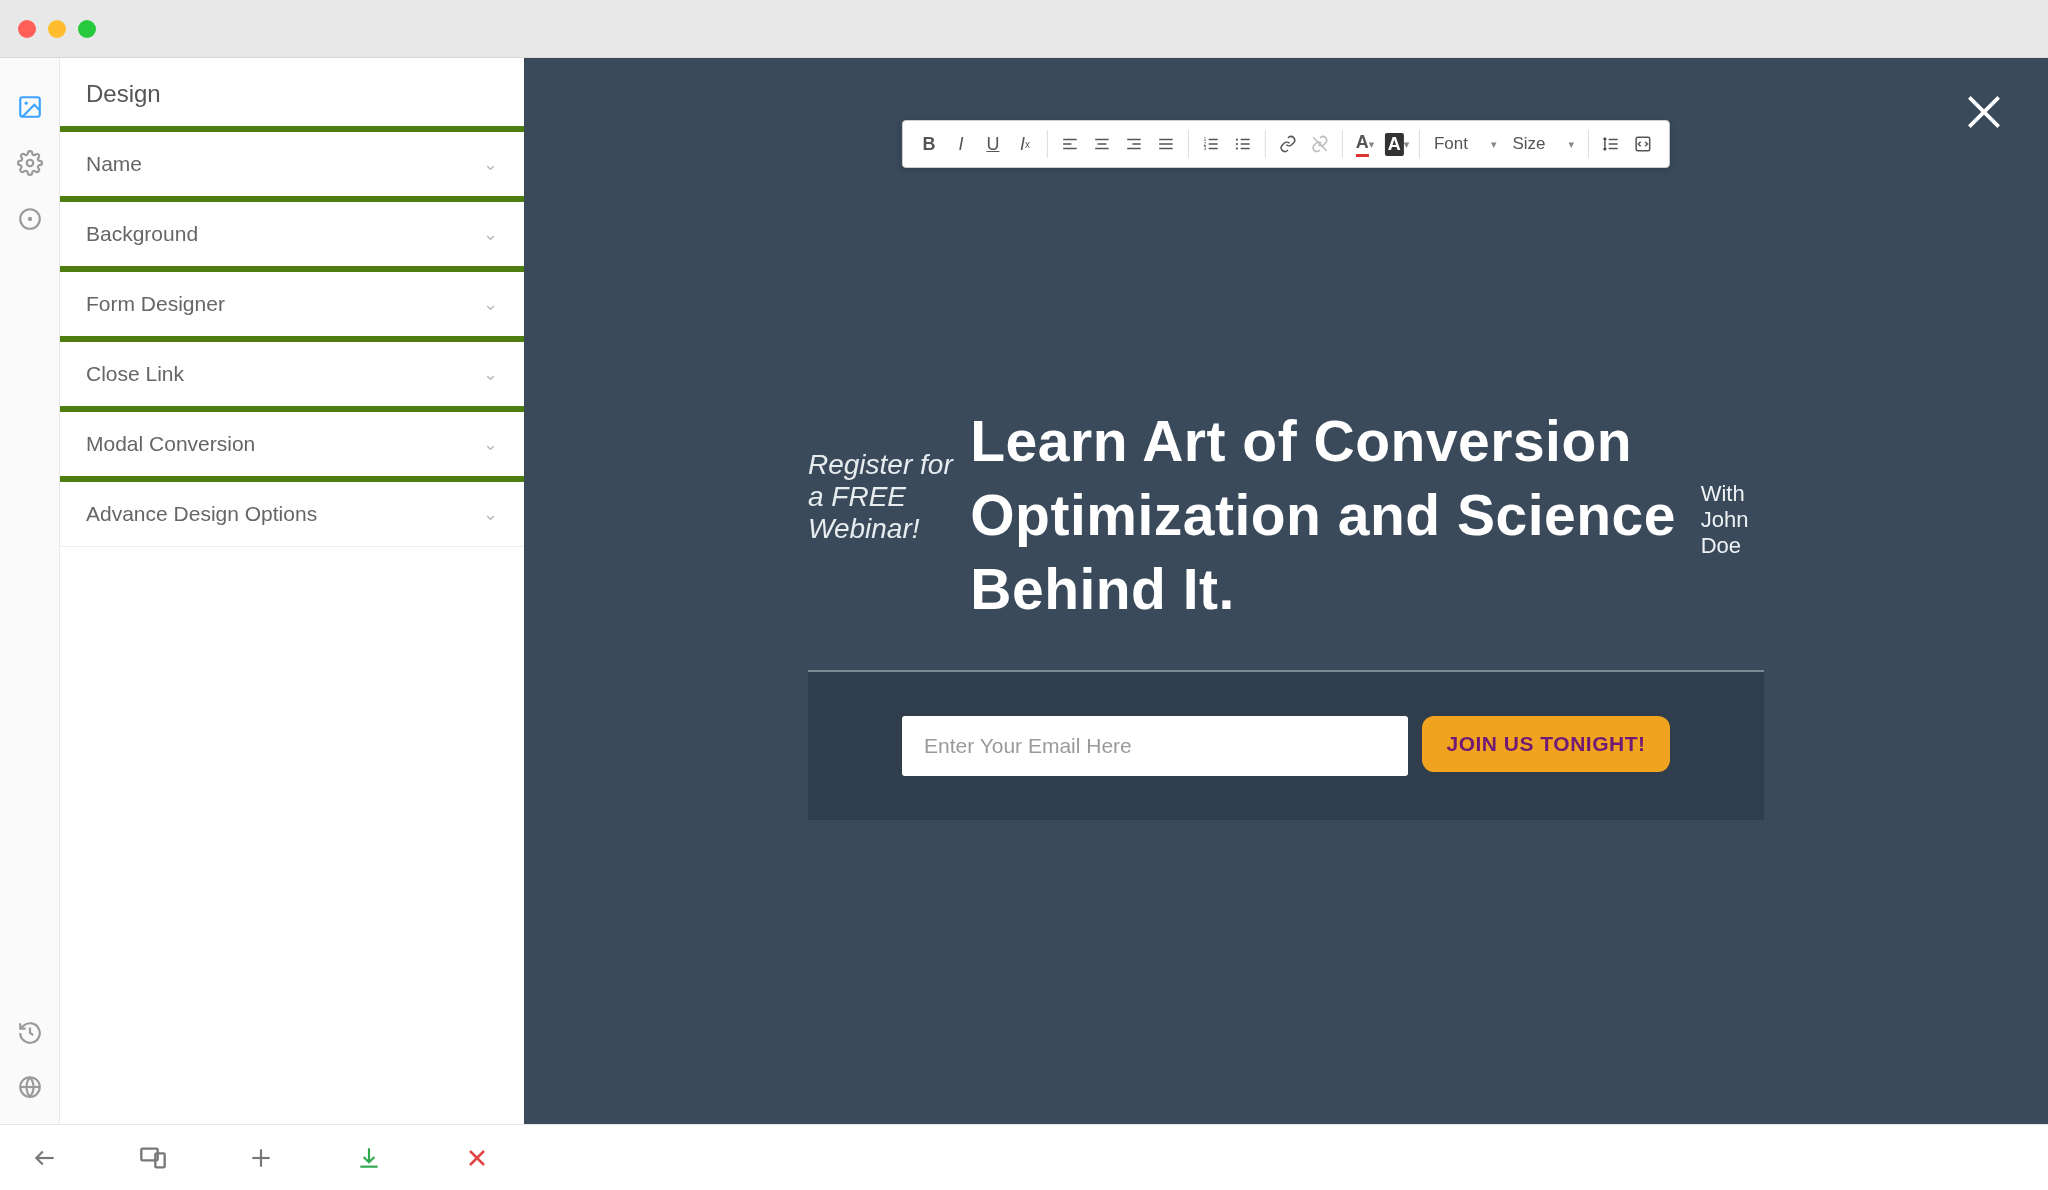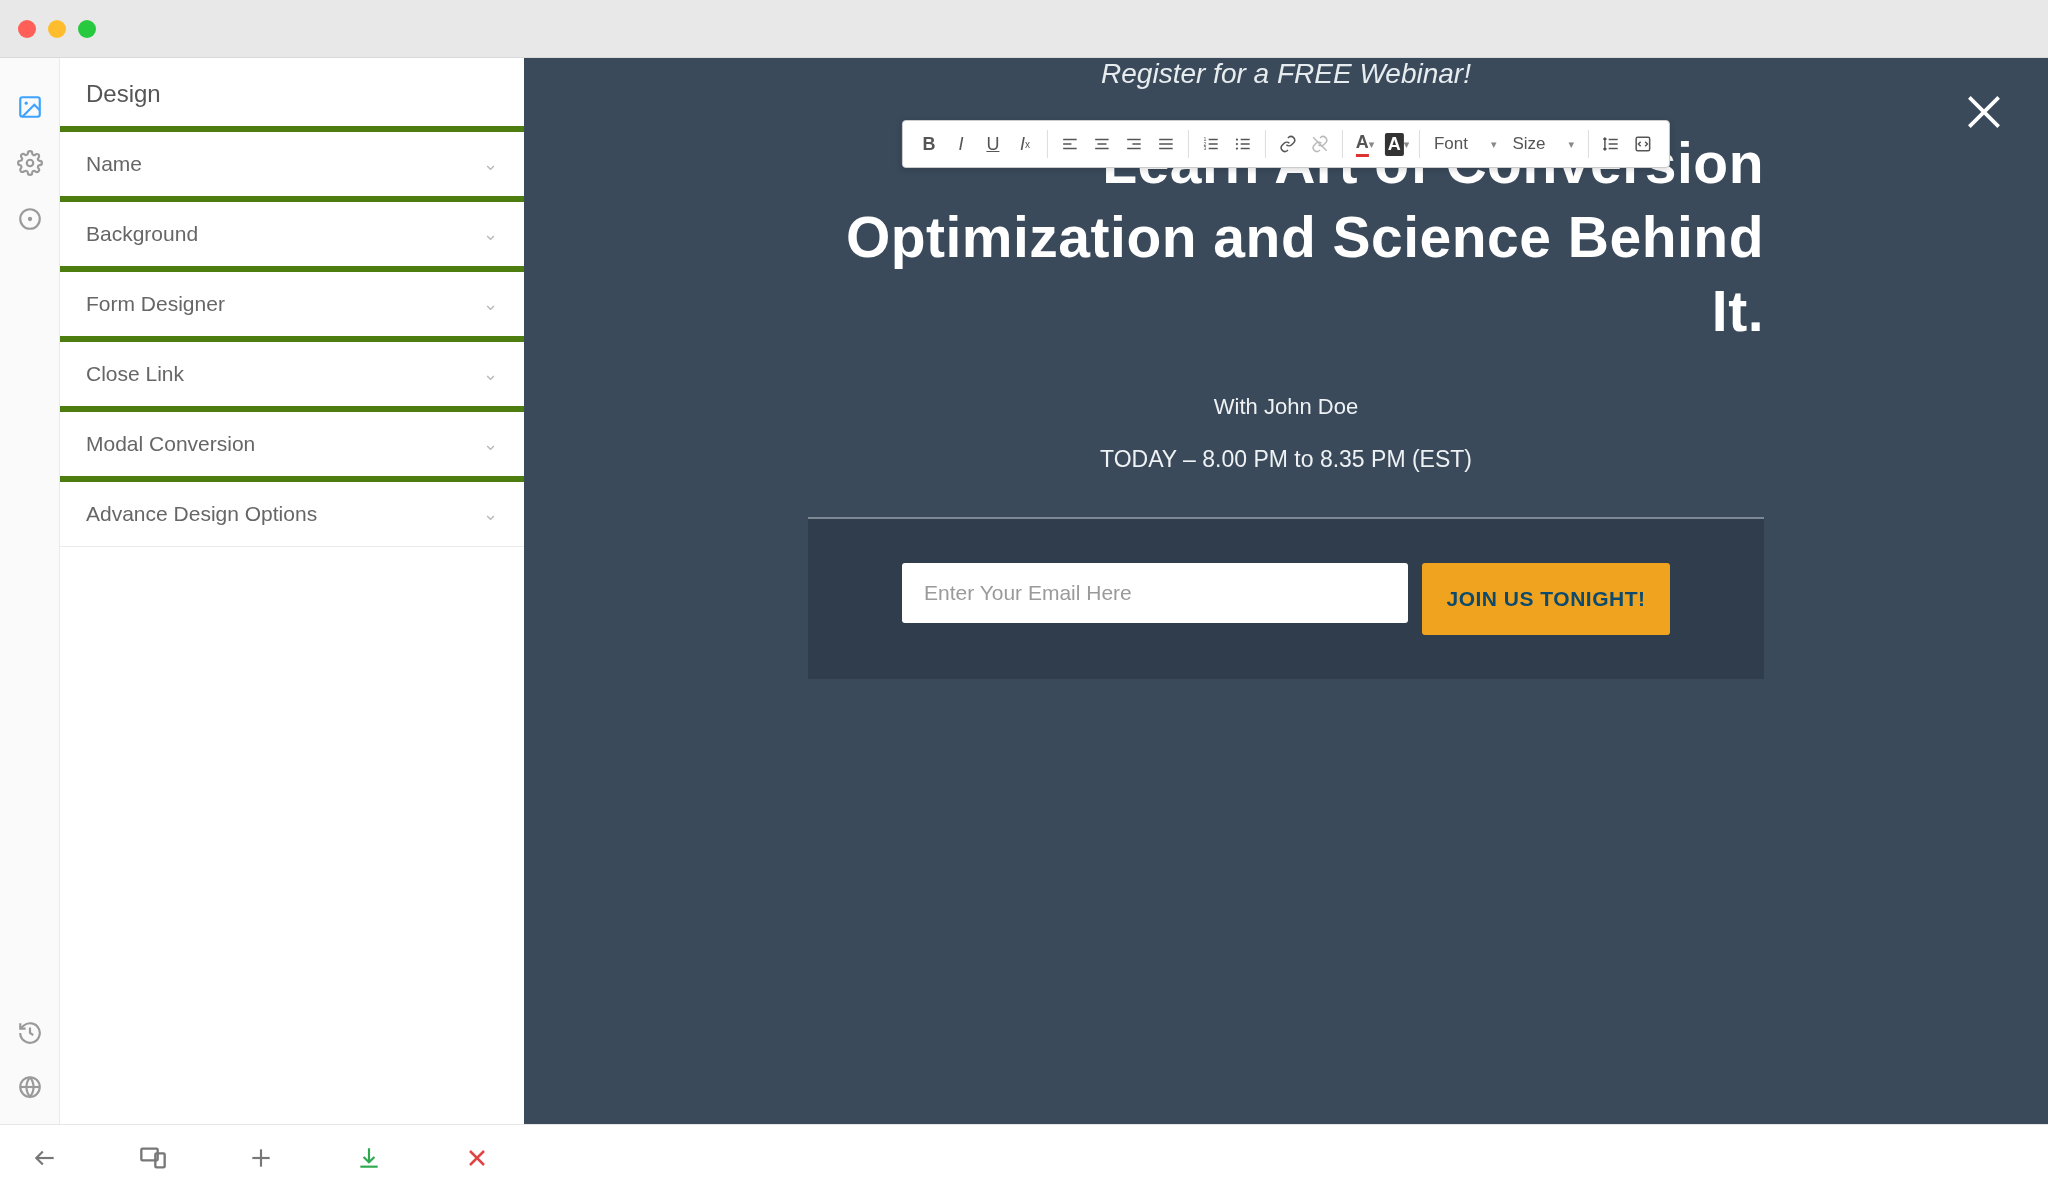--- a/index.html
+++ b/index.html
@@ -38,29 +38,29 @@
   .close-x svg { width:44px; height:44px; stroke:#fff; stroke-width:2; }
   
   
   .rte { position:absolute; top:62px; left:50%; transform:translateX(-50%); background:#fff; border:1px solid #ccc; border-radius:4px; height:48px; display:flex; align-items:center; padding:0 10px; gap:0; box-shadow:0 2px 6px rgba(0,0,0,.15); }
   .rte .btn { width:32px; height:32px; display:flex; align-items:center; justify-content:center; color:#555; font-size:18px; cursor:pointer; border-radius:2px; }
   .rte .sep { width:1px; height:28px; background:#ddd; margin:0 6px; }
   .rte .dd { display:flex; align-items:center; gap:23px; font-size:17px; color:#555; padding:0 8px; cursor:pointer; }
   .rte .caret { font-size:11px; color:#888; }
   
   
-  .modal-body { width:956px; display:flex; flex-direction:column; align-items:center; color:#fff; text-align:right; }
+  .modal-body { width:956px; margin-top:310px; display:flex; align-items:center; color:#fff; text-align:left; }
   .eyebrow { font-style:italic; font-size:28px; font-weight:500; color:#e7ecef; }
   .headline { font-size:57px; font-weight:600; line-height:1.3; margin-top:36px; letter-spacing:.5px; }
   .presenter { font-size:22px; margin-top:46px; color:#eef2f4; }
   .timing { font-size:23px; margin-top:26px; color:#eef2f4; }
   .form-bar { width:956px; background:#2f3d4c; margin-top:44px; border-top:2px solid #7c8894; padding:44px 88px; display:flex; gap:14px; justify-content:center; }
   .email-input { flex:0 0 506px; height:60px; border:none; border-radius:3px; padding:0 22px; font-size:21px; color:#333; }
   .email-input::placeholder { color:#9a9a9a; }
-  .cta { flex:0 0 248px; height:72px; background:#f0a31e; color:#0c4a6e; border:none; border-radius:3px; font-size:21px; font-weight:700; letter-spacing:.5px; cursor:pointer; }
+  .cta { flex:0 0 248px; height:56px; background:#f0a31e; color:#701a75; border:none; border-radius:12px; font-size:21px; font-weight:700; letter-spacing:.5px; cursor:pointer; }
   
   
   .bottombar { position:absolute; left:0; right:0; bottom:0; height:66px; background:#fff; border-top:1px solid #e6e6e6; display:flex; align-items:center; padding-left:30px; gap:78px; }
   .bottombar .b-icon { width:30px; height:30px; display:flex; align-items:center; justify-content:center; color:#777; cursor:pointer; }
   .b-green { color:#2fa84f !important; }
   .b-red { color:#e04545 !important; }
   
   svg { display:block; }
 </style>
 </head>
@@ -263,21 +263,20 @@
             <path d="M9 9l-3 3 3 3"></path>
             <path d="M15 9l3 3-3 3"></path>
           </svg>
         </div>
     </div>
 
     <div class="modal-body">
       <div class="eyebrow">Register for a FREE Webinar!</div>
       <div class="headline">Learn Art of Conversion Optimization and Science Behind It.</div>
       <div class="presenter">With John Doe</div>
-      <div class="timing">TODAY – 8.00 PM to 8.35 PM (EST)</div>
     </div>
     <div class="form-bar">
       <input class="email-input" type="text" placeholder="Enter Your Email Here" style="">
       <button class="cta">JOIN US TONIGHT!</button>
     </div>
   </div>
 
   <div class="bottombar">
     <div class="b-icon">
       <svg width="26" height="26" viewBox="0 0 24 24" fill="none" stroke="currentColor" stroke-width="2">

